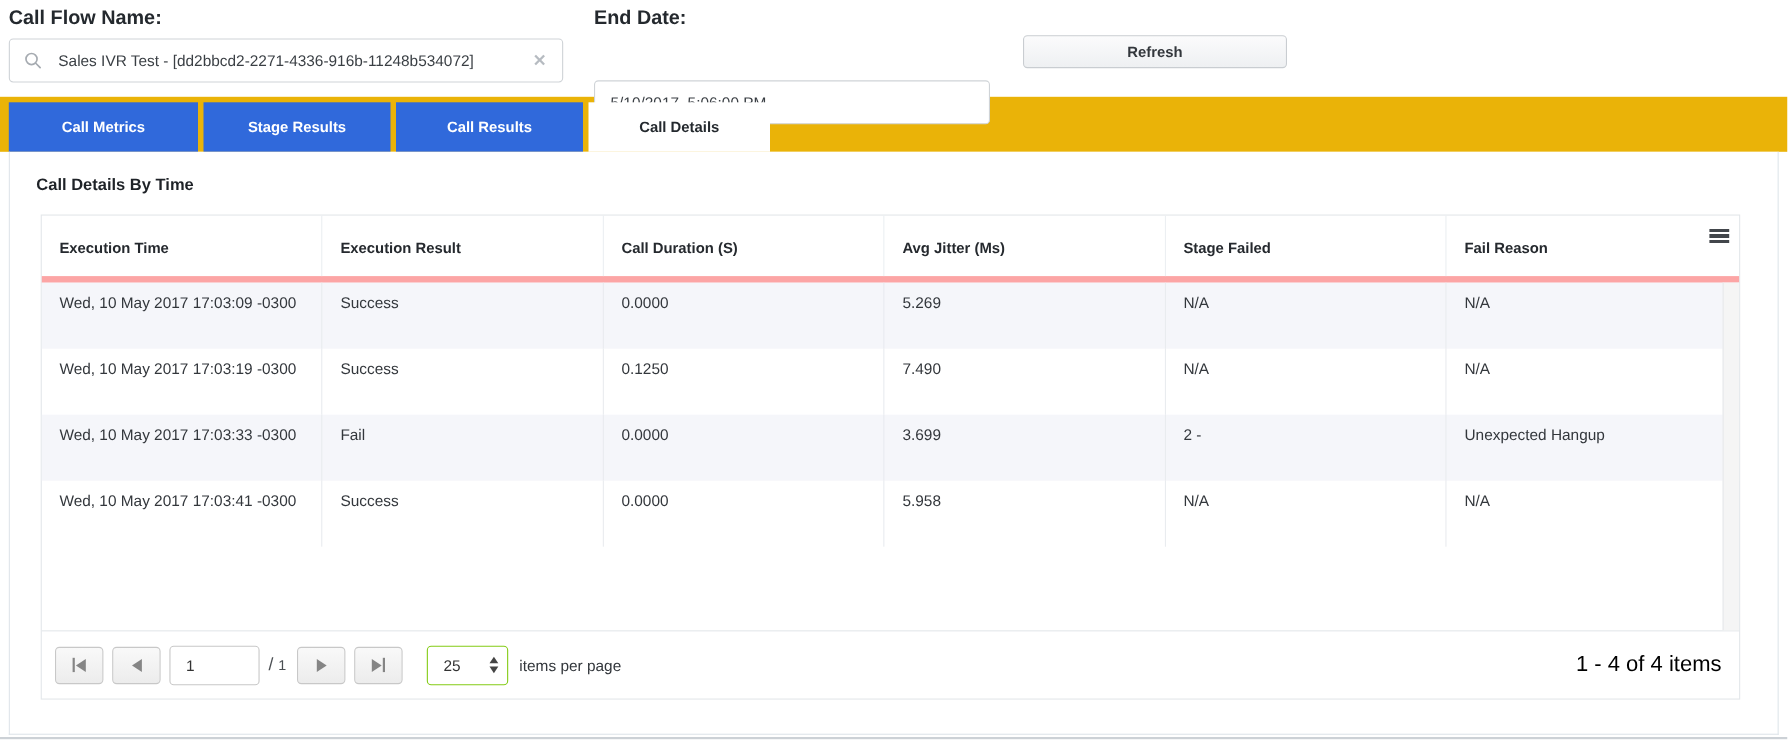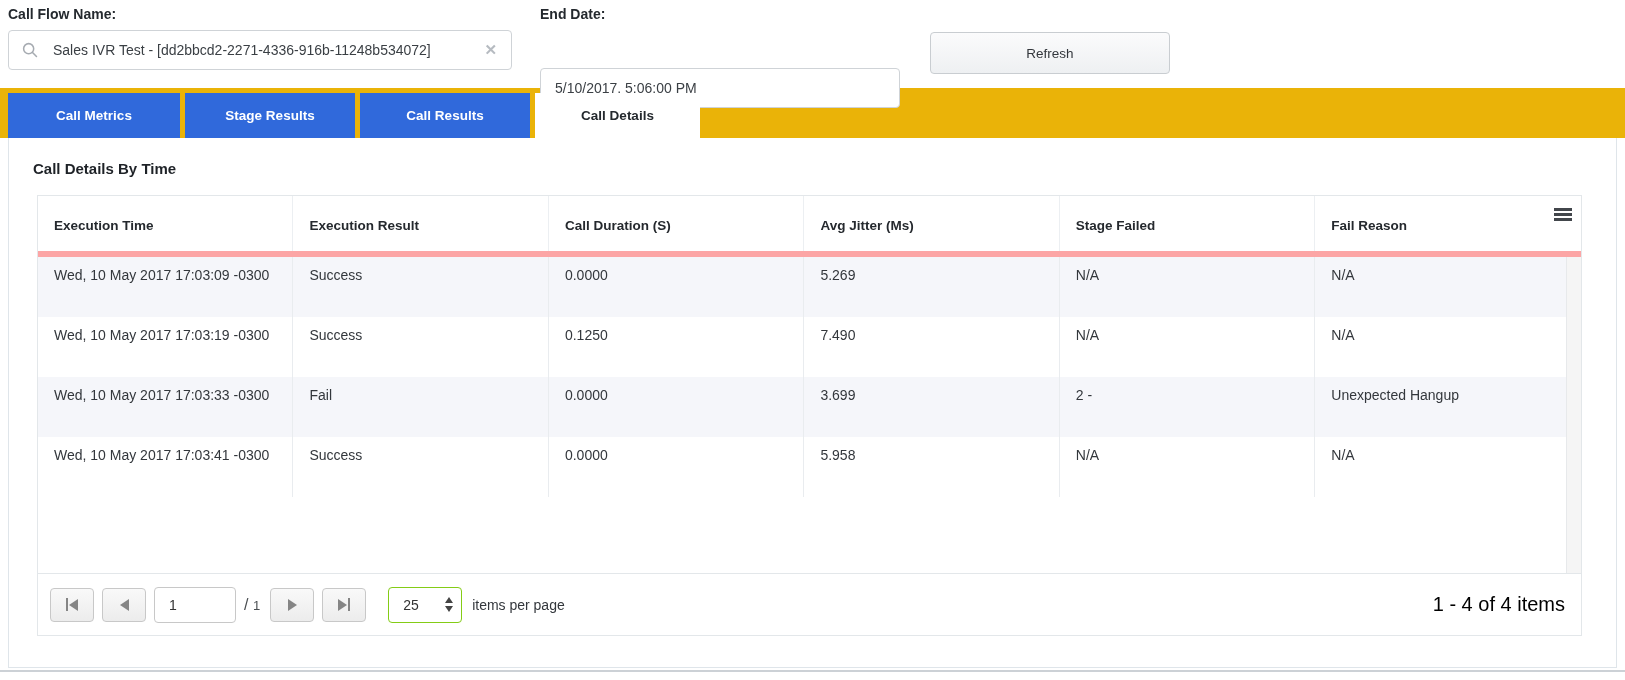--- a/index.html
+++ b/index.html
@@ -2,35 +2,35 @@
 <html><head>
 <meta charset="utf-8">
 <style>
   * { box-sizing: border-box; margin: 0; padding: 0; }
   html,body { width: 1625px; height: 680px; background: #fff;
               font-family: "Liberation Sans", sans-serif; color: #333; overflow: hidden; }
 
   
   .filter-bar { display: flex; align-items: flex-start; padding: 6px 8px 0 8px; height: 88px; }
   .field { display: flex; flex-direction: column; }
-  .field-label { font-size: 14px; font-weight: bold; color: #24292e; margin-bottom: 8px; }
+  .field-label { font-size: 18px; font-weight: bold; color: #24292e; margin-bottom: 8px; }
   .input-box { height: 40px; border: 1px solid #cfd3d7; border-radius: 4px; background: #fff;
                display: flex; align-items: center; font-size: 14px; color: #3a3f44; }
   .flow-field { width: 504px; }
   .date-field { width: 360px; margin-left: 25px; }
   .date-field.end { margin-left: 28px; gap: 38px; }
   .flow-input { padding: 0 12px; }
   .flow-input .search-svg { flex: 0 0 auto; margin-right: 14px; }
   .flow-input .value { flex: 1 1 auto; white-space: nowrap; overflow: hidden; }
   .clear-x { color: #b6bbc1; font-size: 15px; font-weight: bold; cursor: pointer; padding: 0 2px; }
   .date-input { padding: 0 14px; }
-  .refresh-btn { margin-left: 30px; margin-top: 26px; width: 240px; height: 42px;
+  .refresh-btn { margin-left: 30px; margin-top: 26px; width: 240px; height: 30px;
                  border: 1px solid #c9cdd1; border-radius: 4px;
                  background: linear-gradient(#fbfbfc, #eef0f2);
-                 font-size: 13.5px; font-weight: normal; color: #33373c; cursor: pointer;
+                 font-size: 13.5px; font-weight: bold; color: #33373c; cursor: pointer;
                  font-family: "Liberation Sans", sans-serif; }
 
   
   .tab-strip { height: 50px; background: #eab308; display: flex; align-items: flex-end;
                padding-left: 8px; margin-top: 0; }
   .tab { height: 45px; background: #3069db; color: #fff; font-size: 13.5px; font-weight: bold;
          display: flex; align-items: center; justify-content: center; cursor: pointer;
          margin-right: 5px; }
   .tab.t0 { width: 172px; }
   .tab.t1 { width: 170px; }

